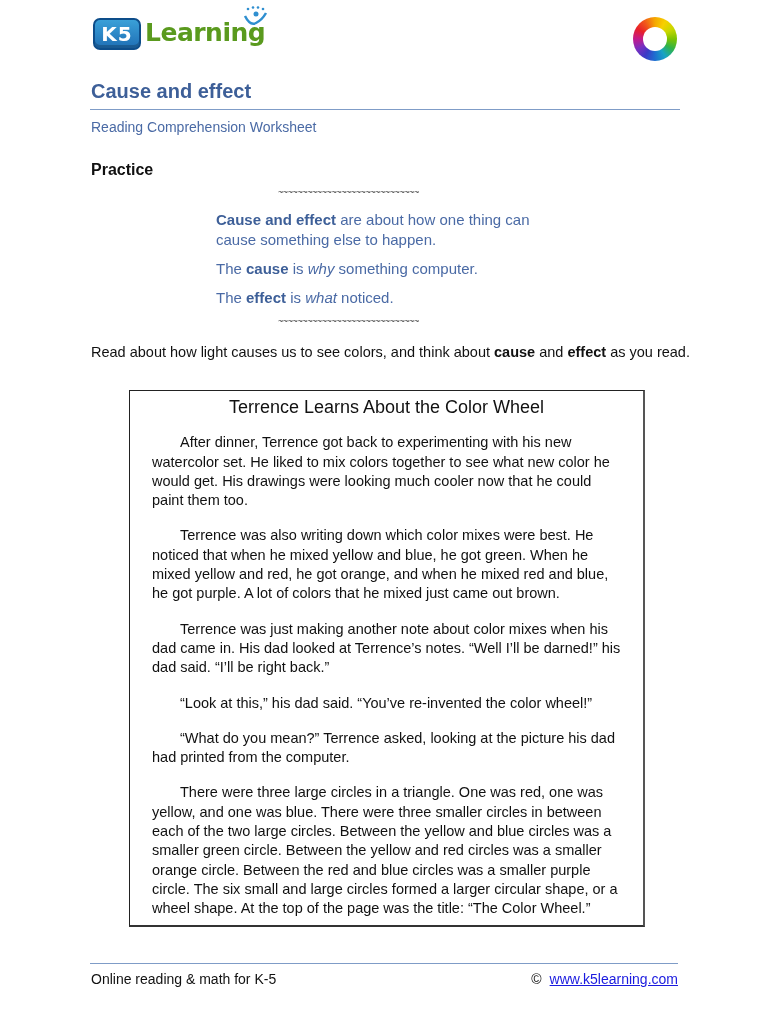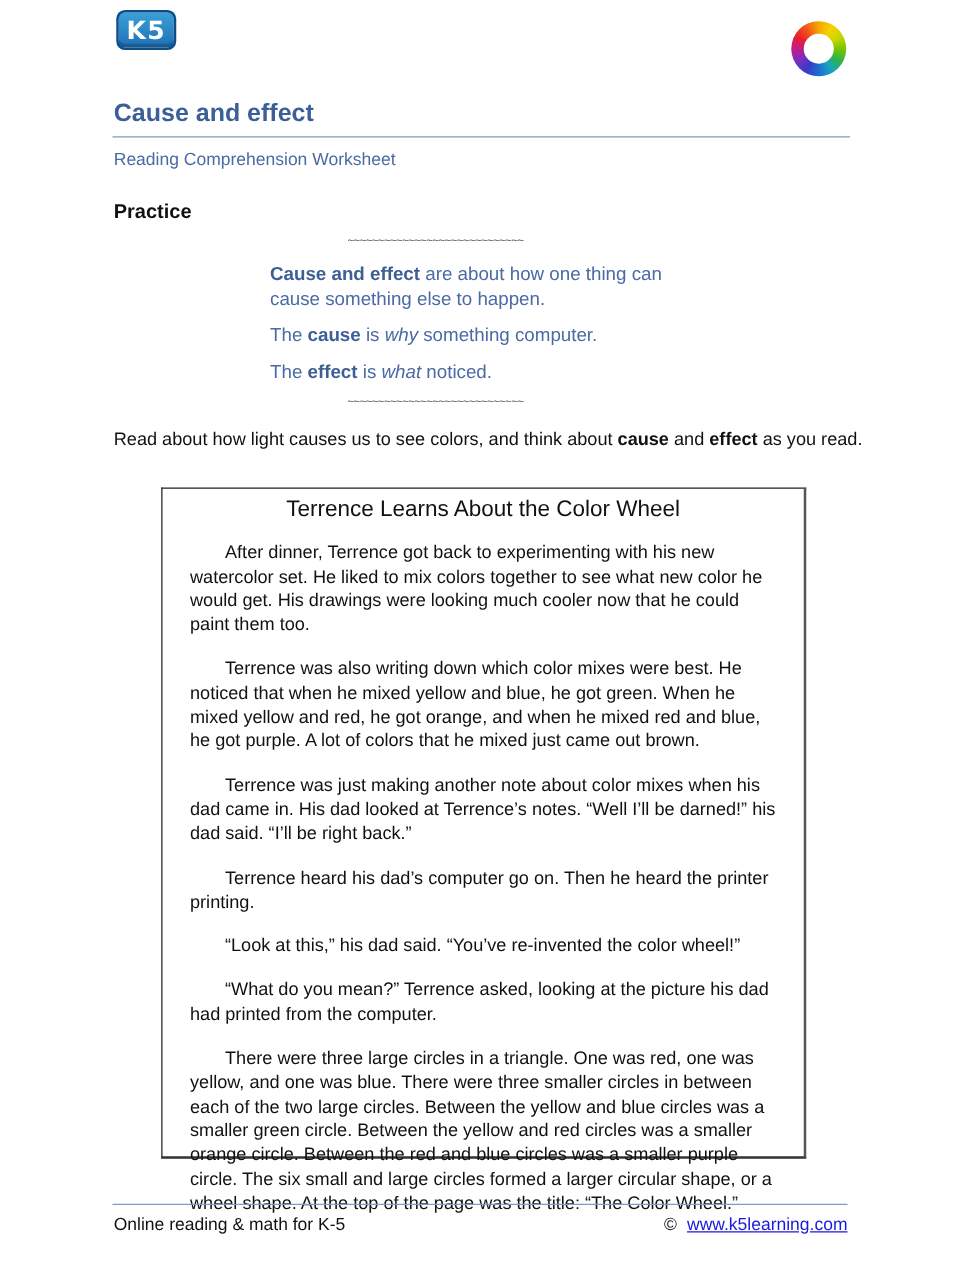--- a/index.html
+++ b/index.html
@@ -1,18 +1,18 @@
 <!DOCTYPE html>
 <html><head>
 <meta charset="utf-8">
 <style>
   html, body { margin: 0; padding: 0; background: #ffffff; }
   body { width: 768px; height: 1024px; position: relative; overflow: hidden;
          font-family: "Liberation Sans", sans-serif; color: #111; }
-  .logo { position: absolute; left: 93px; top: 8px; height: 40px; display: flex; align-items: flex-end; flex-direction: column; }
+  .logo { position: absolute; left: 93px; top: 18px; height: 40px; display: flex; align-items: flex-start; }
   .logo-k5 { display: inline-flex; align-items: center; justify-content: center;
              width: 44px; height: 28px; border-radius: 7px;
              background: linear-gradient(#3aa0d8, #1f6fb5); border: 2px solid #0d4d8a;
              color: #fff; font-weight: bold; font-size: 20px; letter-spacing: 1px;
              font-family: "DejaVu Sans", sans-serif; box-shadow: inset 0 -3px 0 rgba(0,0,0,0.2); }
   .logo-word { margin-left: 4px; font-family: "DejaVu Sans", sans-serif; font-weight: bold;
                font-size: 25px; color: #5a9a1e; letter-spacing: -0.5px; position: relative; }
   .logo-word .swoosh { position: absolute; left: 97px; top: -12px; width: 26px; height: 22px; }
   .wheel { position: absolute; left: 633px; top: 17px; width: 44px; height: 44px; border-radius: 50%;
            background: conic-gradient(#f5a800 0deg, #f7d000 30deg, #c8d800 60deg, #7cc300 90deg,
@@ -38,20 +38,31 @@
   .footer-rule { position: absolute; left: 90px; top: 963px; width: 588px; height: 1px; background: #7f9cc7; }
   .footer-left { position: absolute; left: 91px; top: 971px; font-size: 14px; color: #111; }
   .footer-right { position: absolute; right: 90px; top: 971px; font-size: 14px; color: #111; }
   .footer-right a { color: #1a1adf; text-decoration: underline; margin-left: 8px; }
 </style>
 </head>
 <body>
 
 <div class="logo">
   <span class="logo-k5">K5</span>
+  <span class="logo-word">
+    <span>Learning</span>
+    <svg class="swoosh" viewBox="0 0 26 22">
+      <circle cx="6" cy="3" r="1.3" fill="#2f8fd0"></circle>
+        <circle cx="11" cy="1.5" r="1.3" fill="#2f8fd0"></circle>
+      <circle cx="16" cy="1.5" r="1.3" fill="#2f8fd0"></circle>
+        <circle cx="21" cy="3" r="1.3" fill="#2f8fd0"></circle>
+      <circle cx="14" cy="8" r="2.5" fill="#2f8fd0"></circle>
+      <path d="M3 10 Q8 20 14 17 Q20 14 24 7" stroke="#2f8fd0" stroke-width="2.5" fill="none"></path>
+    </svg>
+  </span>
 </div>
 <div class="wheel"></div>
 
 <h1 class="title">Cause and effect</h1>
 <div class="title-rule"></div>
 <div class="subtitle">Reading Comprehension Worksheet</div>
 
 <h2 class="section">Practice</h2>
 <div class="tilde" style="top:187px;">~~~~~~~~~~~~~~~~~~~~~~~~~~~~~</div>
 
@@ -62,21 +73,20 @@
 </div>
 <div class="tilde" style="top:316px;">~~~~~~~~~~~~~~~~~~~~~~~~~~~~~</div>
 
 <div class="intro"><span>Read about how light causes us to see colors, and think about </span><b>cause</b><span> and </span><b>effect</b><span> as you read.</span></div>
 
 <div class="story">
   <h3 class="story-title">Terrence Learns About the Color Wheel</h3>
   <p>After dinner, Terrence got back to experimenting with his new watercolor set. He liked to mix colors together to see what new color he would get. His drawings were looking much cooler now that he could paint them too.</p>
   <p>Terrence was also writing down which color mixes were best. He noticed that when he mixed yellow and blue, he got green. When he mixed yellow and red, he got orange, and when he mixed red and blue, he got purple. A lot of colors that he mixed just came out brown.</p>
   <p>Terrence was just making another note about color mixes when his dad came in. His dad looked at Terrence’s notes. “Well I’ll be darned!” his dad said. “I’ll be right back.”</p>
-  <p>Terrence heard his dad’s computer go on. Then he heard the printer printing.</p>
   <p>“Look at this,” his dad said. “You’ve re-invented the color wheel!”</p>
   <p>“What do you mean?” Terrence asked, looking at the picture his dad had printed from the computer.</p>
   <p>There were three large circles in a triangle. One was red, one was yellow, and one was blue. There were three smaller circles in between each of the two large circles. Between the yellow and blue circles was a smaller green circle. Between the yellow and red circles was a smaller orange circle. Between the red and blue circles was a smaller purple circle. The six small and large circles formed a larger circular shape, or a wheel shape. At the top of the page was the title: “The Color Wheel.”</p>
 </div>
 
 <div class="footer-rule"></div>
 <div class="footer-left">Online reading &amp; math for K-5</div>
 <div class="footer-right"><span>©</span><a>www.k5learning.com</a></div>
 
 </body></html>

